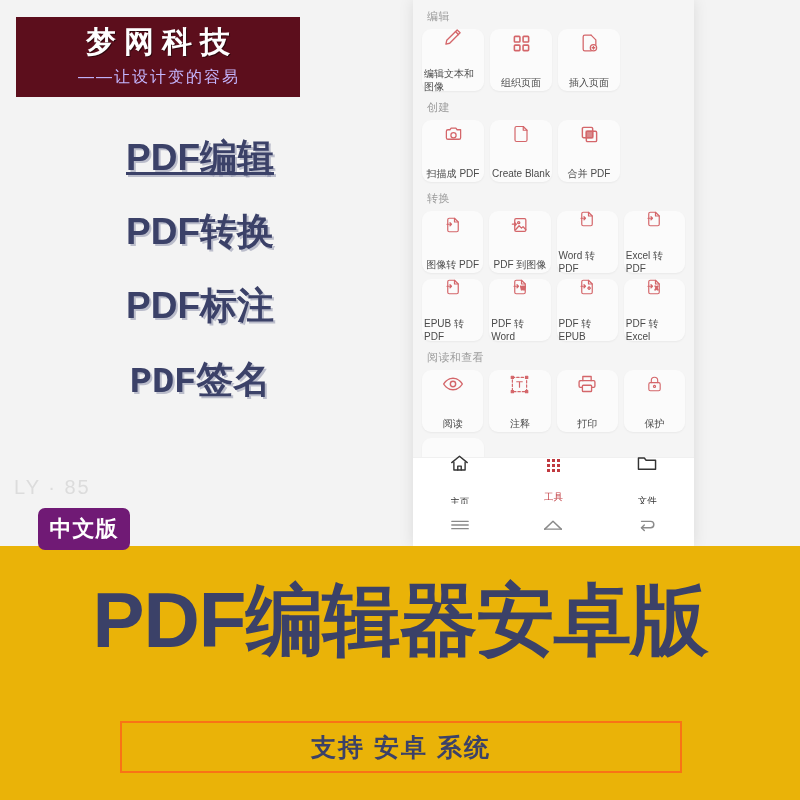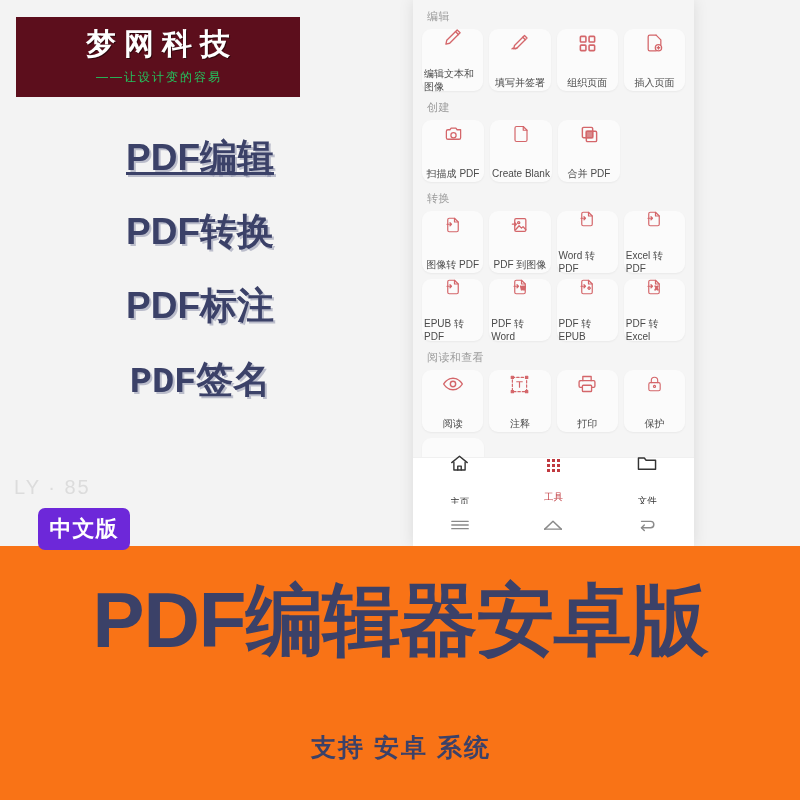--- a/index.html
+++ b/index.html
@@ -20,21 +20,21 @@
     background: #5c0e1c;
     display: flex; flex-direction: column;
     align-items: center; justify-content: center;
   }
   #brand-logo .brand-name {
     color: #ffffff; font-size: 30px; font-weight: bold;
     letter-spacing: 8px; text-indent: 8px; line-height: 1.05;
     text-shadow: 1px 1px 0 rgba(0,0,0,.5);
   }
   #brand-logo .brand-tag {
-    color: #22c55e; font-size: 12px; letter-spacing: 2px;
+    color: #c4b5fd; font-size: 16px; letter-spacing: 2px;
     margin-top: 10px; text-indent: 2px;
   }
 
   .promo-line {
     position: absolute;
     width: 400px; text-align: center;
     font-size: 37px; font-weight: 800;
     color: #3b4168;
     letter-spacing: 0px;
     text-shadow: 2px 2px 0 rgba(120,125,155,0.45);
@@ -46,21 +46,21 @@
   #promo-3 { top: 355px; font-family: Liberation Mono, monospace; }
 
   #watermark {
     position: absolute; left: 14px; top: 476px;
     font-size: 20px; color: #dcdcdc; letter-spacing: 2px;
   }
 
   #cn-badge {
     position: absolute; left: 38px; top: 508px;
     width: 92px; height: 42px;
-    background: #6d28d9; border-radius: 7px;
+    background: #701a75; border-radius: 7px;
     display: flex; align-items: center; justify-content: center;
     color: #ffffff; font-size: 22px; font-weight: bold; letter-spacing: 1px;
     z-index: 5;
   }
 
   
   #phone {
     position: absolute; left: 413px; top: 0;
     width: 281px; height: 546px;
     background: #ffffff;
@@ -109,33 +109,33 @@
   #sysnav {
     position: absolute; left: 0; right: 0; bottom: 0; height: 42px;
     background: #ffffff;
     display: flex; align-items: center; justify-content: space-around;
   }
   #sysnav .sysbtn { width: 36px; display: flex; align-items: center; justify-content: center; }
 
   
   #yellow-banner {
     position: absolute; left: 0; top: 546px; width: 800px; height: 254px;
-    background: #f97316;
+    background: #eab308;
   }
   #big-title {
     position: absolute; left: 0; top: 35px; width: 800px;
     text-align: center;
     font-size: 78px; font-weight: 800; color: #3b4168;
     letter-spacing: -1px; white-space: nowrap;
     line-height: 1;
   }
   #support-box {
     position: absolute; left: 120px; top: 721px;
     width: 562px; height: 52px;
-    border: 7px solid #f97316;
+    border: 2px solid #f97316;
     display: flex; align-items: center; justify-content: center;
   }
   #support-box .stext {
     font-size: 25px; font-weight: 800; color: #3b4168; letter-spacing: 2px;
   }
 </style>
 </head>
 <body>
 
 <div id="page">
@@ -162,30 +162,20 @@
       <div class="sec-label">编辑</div>
       <div class="tile-row">
         <div class="tile">
           <span class="ico">
             <svg width="20" height="20" viewBox="0 0 24 24" fill="none" stroke-width="1.6" stroke-linecap="round" stroke-linejoin="round">
               <path d="M17 3.5l3.5 3.5L8 19.5 3.5 20.5 4.5 16z"></path>
                 <path d="M15 5.5l3.5 3.5"></path>
             </svg>
           </span>
           <span class="lab">编辑文本和图像</span>
-        </div>
-        <div class="tile">
-          <span class="ico">
-            <svg width="21" height="20" viewBox="0 0 24 24" fill="none" stroke-width="1.6" stroke-linecap="round" stroke-linejoin="round">
-              <path d="M18 3l3 3L9 18l-4 1 1-4z"></path>
-                <path d="M16 5l3 3"></path>
-              <path d="M3 19c2-3 4 2 6-1"></path>
-            </svg>
-          </span>
-          <span class="lab">填写并签署</span>
         </div>
         <div class="tile">
           <span class="ico">
             <svg width="19" height="19" viewBox="0 0 24 24" fill="none" stroke-width="2">
               <rect x="3" y="3" width="7" height="7" rx="1"></rect>
                 <rect x="14" y="3" width="7" height="7" rx="1"></rect>
               <rect x="3" y="14" width="7" height="7" rx="1"></rect>
                 <rect x="14" y="14" width="7" height="7" rx="1"></rect>
             </svg>
           </span>

